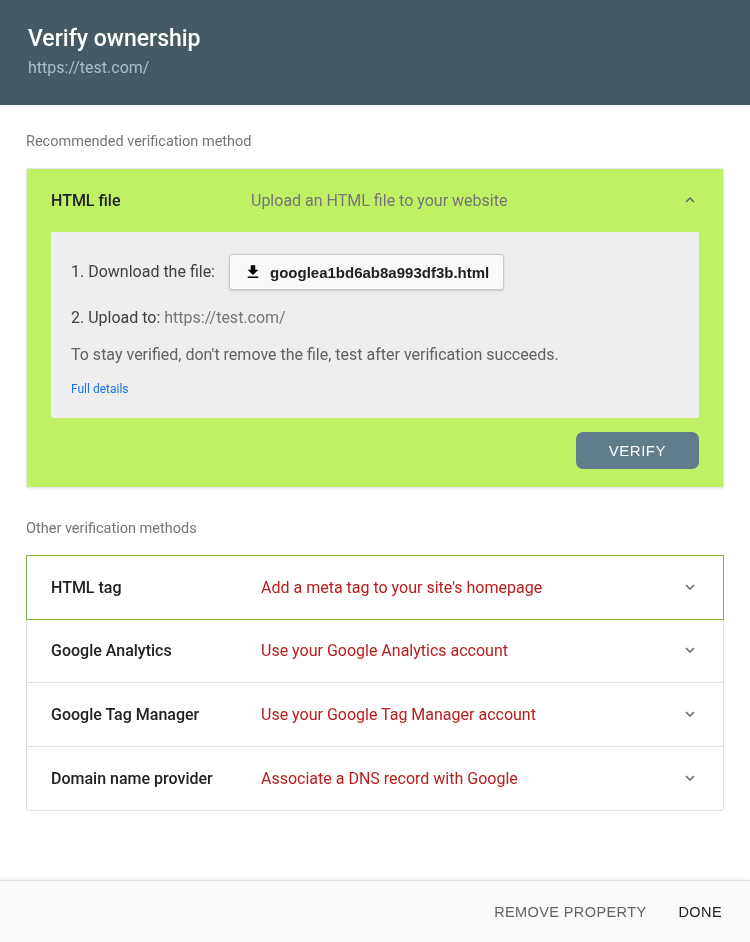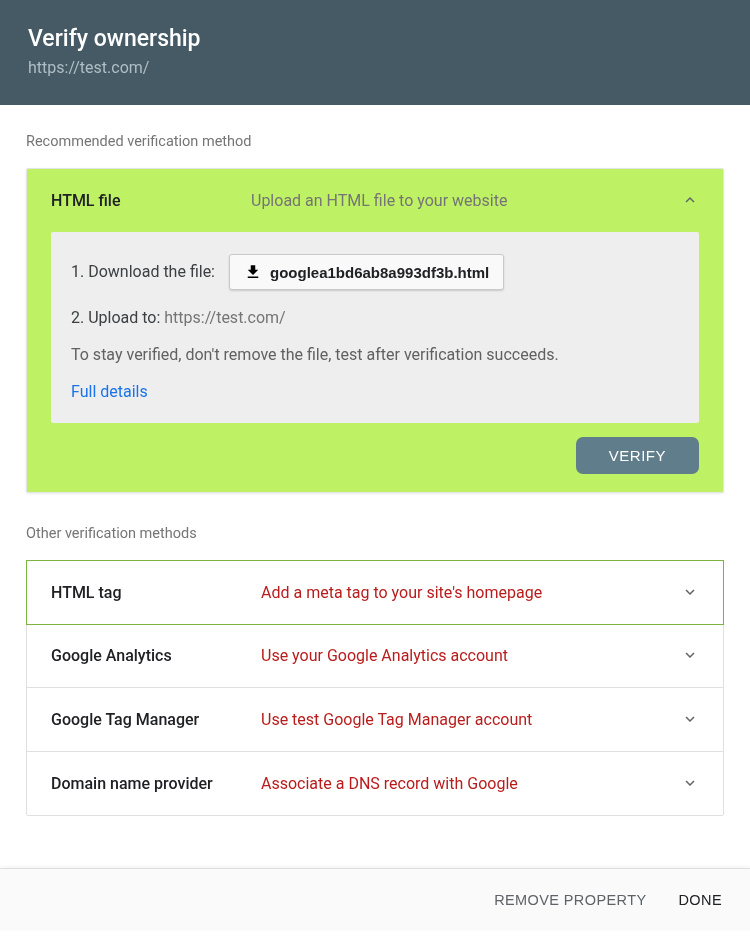--- a/index.html
+++ b/index.html
@@ -104,21 +104,21 @@
     color: #3c4043;
     margin-bottom: 18px;
   }
   .upload-url { color: #757575; }
   .note {
     font-size: 16px;
     color: #616161;
     margin-bottom: 18px;
   }
   .details-link {
-    font-size: 16px;
+    font-size: 12px;
     color: #1a73e8;
     cursor: pointer;
   }
   .card-actions {
     display: flex;
     justify-content: flex-end;
     padding: 14px 24px 18px 24px;
   }
   .verify-btn {
     background: #607d8b;
@@ -157,21 +157,21 @@
     width: 210px;
     flex-shrink: 0;
   }
   .method-row .mdesc {
     font-size: 16px;
     color: #b91c1c;
     flex: 1;
   }
   .footer {
     position: absolute;
-    bottom: 12px;
+    bottom: 0;
     left: 0;
     right: 0;
     height: 62px;
     background: #fafafa;
     border-top: 1px solid #e0e0e0;
     display: flex;
     align-items: center;
     justify-content: flex-end;
     padding: 0 28px;
     gap: 32px;
@@ -243,21 +243,21 @@
     </div>
     <div class="method-row">
       <div class="mname">Google Analytics</div>
       <div class="mdesc">Use your Google Analytics account</div>
       <svg class="chevron" viewBox="0 0 24 24" fill="currentColor">
           <path d="M7.41 8.59L12 13.17l4.59-4.58L18 10l-6 6-6-6z"></path>
         </svg>
     </div>
     <div class="method-row">
       <div class="mname">Google Tag Manager</div>
-      <div class="mdesc">Use test Google Tag Manager account</div>
+      <div class="mdesc">Use your Google Tag Manager account</div>
       <svg class="chevron" viewBox="0 0 24 24" fill="currentColor">
           <path d="M7.41 8.59L12 13.17l4.59-4.58L18 10l-6 6-6-6z"></path>
         </svg>
     </div>
     <div class="method-row">
       <div class="mname">Domain name provider</div>
       <div class="mdesc">Associate a DNS record with Google</div>
       <svg class="chevron" viewBox="0 0 24 24" fill="currentColor">
           <path d="M7.41 8.59L12 13.17l4.59-4.58L18 10l-6 6-6-6z"></path>
         </svg>

